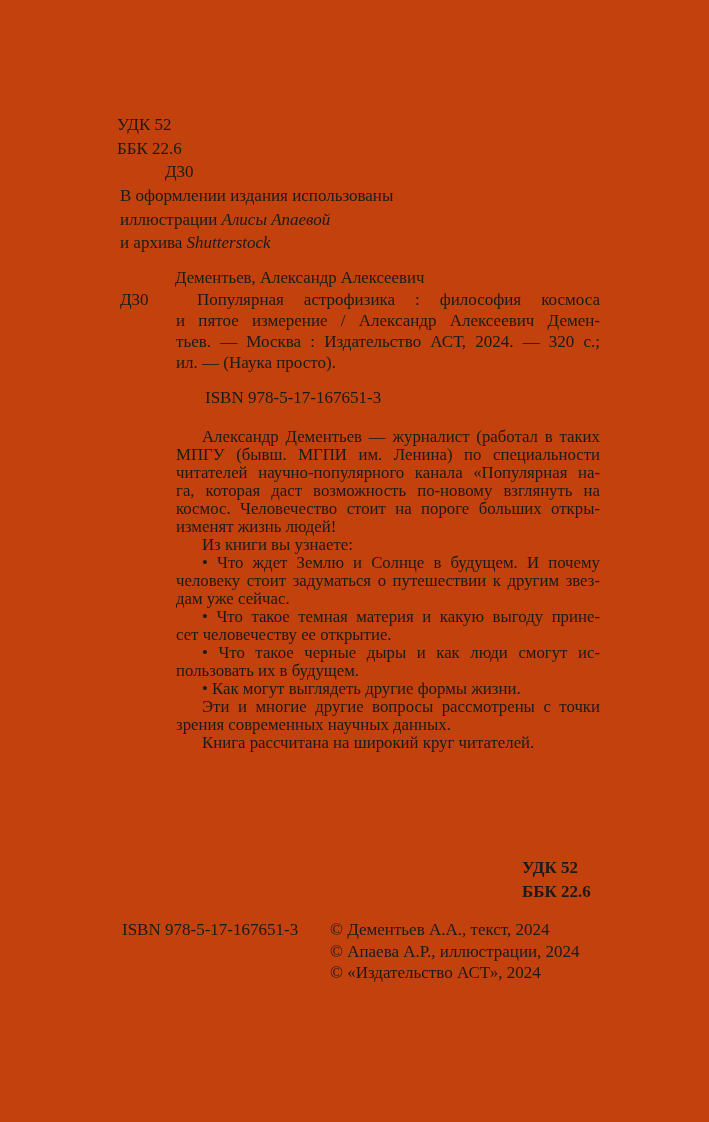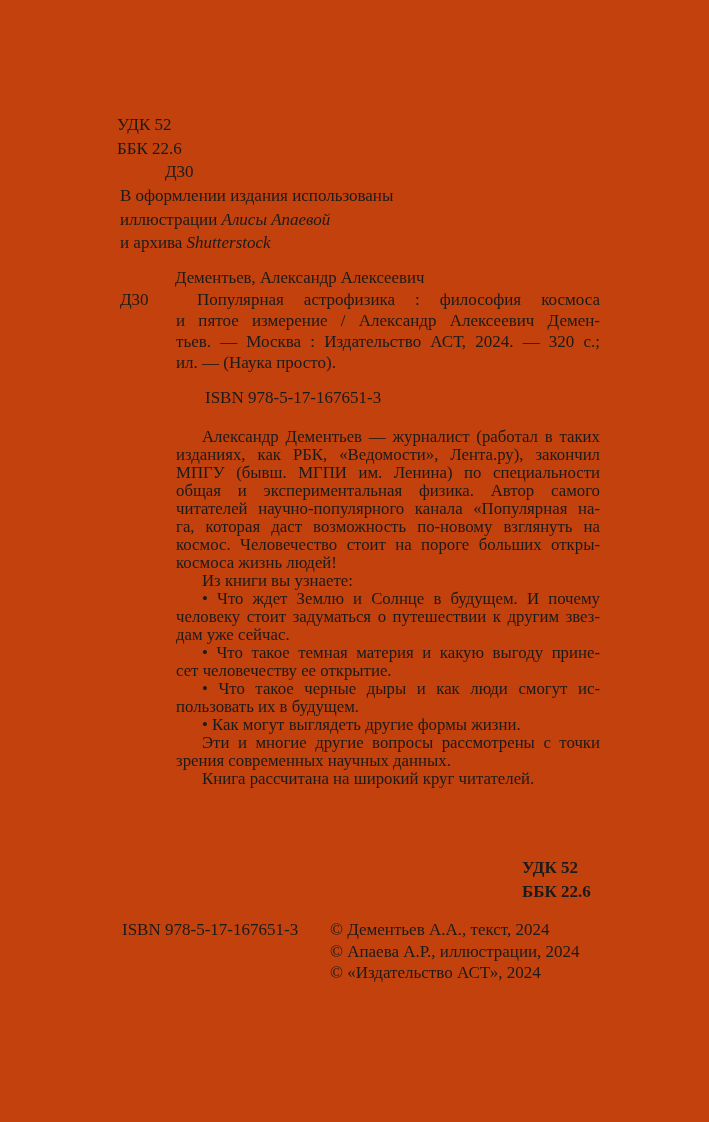--- a/index.html
+++ b/index.html
@@ -101,27 +101,25 @@
   <div class="abs card-lines">
     <div class="ln j ind-sm">Популярная астрофизика : философия космоса</div>
     <div class="ln j">и пятое измерение / Александр Алексеевич Демен-</div>
     <div class="ln j">тьев. — Москва : Издательство АСТ, 2024. — 320 с.;</div>
     <div class="ln">ил. — (Наука просто).</div>
   </div>
   <div class="abs isbn-mid">ISBN 978-5-17-167651-3</div>
 
   <div class="abs annotation">
     <div class="ln j ind">Александр Дементьев — журналист (работал в таких</div>
-    <div class="ln j">изданиях, как РБК, «Ведомости», Лента.ру), закончил</div>
     <div class="ln j">МПГУ (бывш. МГПИ им. Ленина) по специальности</div>
-    <div class="ln j">общая и экспериментальная физика. Автор самого</div>
     <div class="ln j">читателей научно-популярного канала «Популярная на-</div>
     <div class="ln j">га, которая даст возможность по-новому взглянуть на</div>
     <div class="ln j">космос. Человечество стоит на пороге больших откры-</div>
-    <div class="ln">космоса жизнь людей!</div>
+    <div class="ln">изменят жизнь людей!</div>
     <div class="ln ind">Из книги вы узнаете:</div>
     <div class="ln j ind">• Что ждет Землю и Солнце в будущем. И почему</div>
     <div class="ln j">человеку стоит задуматься о путешествии к другим звез-</div>
     <div class="ln">дам уже сейчас.</div>
     <div class="ln j ind">• Что такое темная материя и какую выгоду прине-</div>
     <div class="ln">сет человечеству ее открытие.</div>
     <div class="ln j ind">• Что такое черные дыры и как люди смогут ис-</div>
     <div class="ln">пользовать их в будущем.</div>
     <div class="ln ind">• Как могут выглядеть другие формы жизни.</div>
     <div class="ln j ind">Эти и многие другие вопросы рассмотрены с точки</div>

